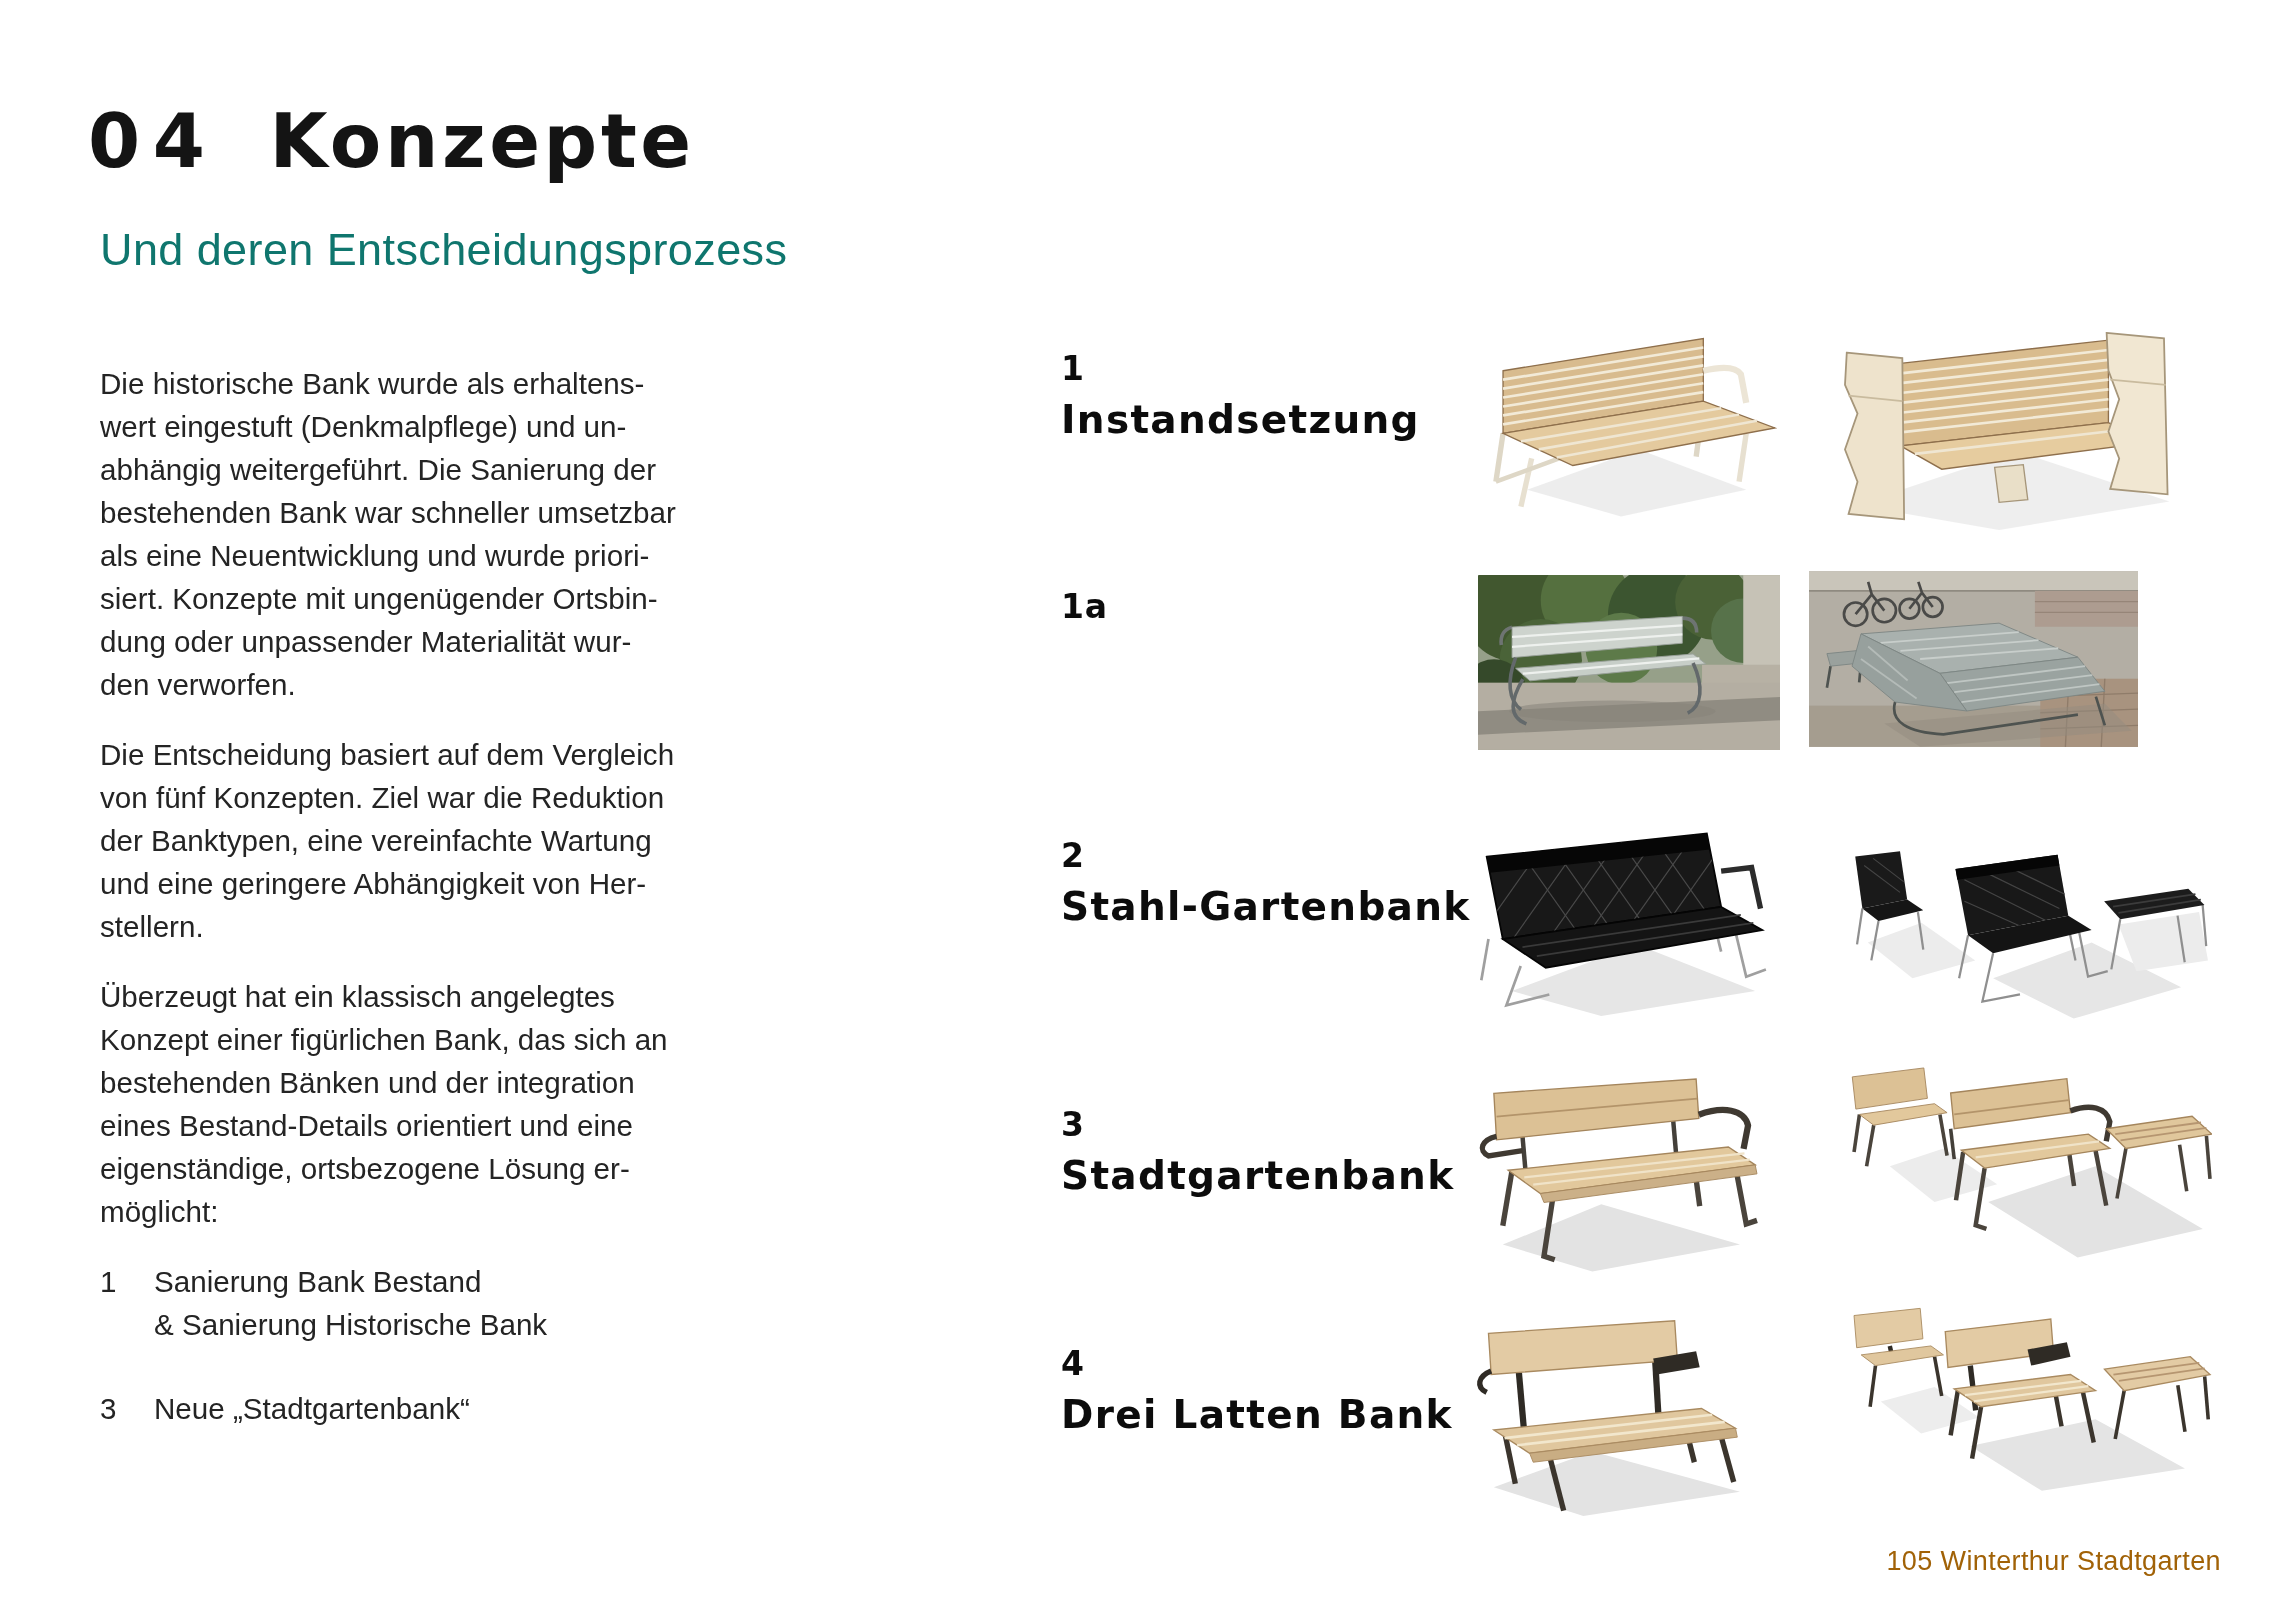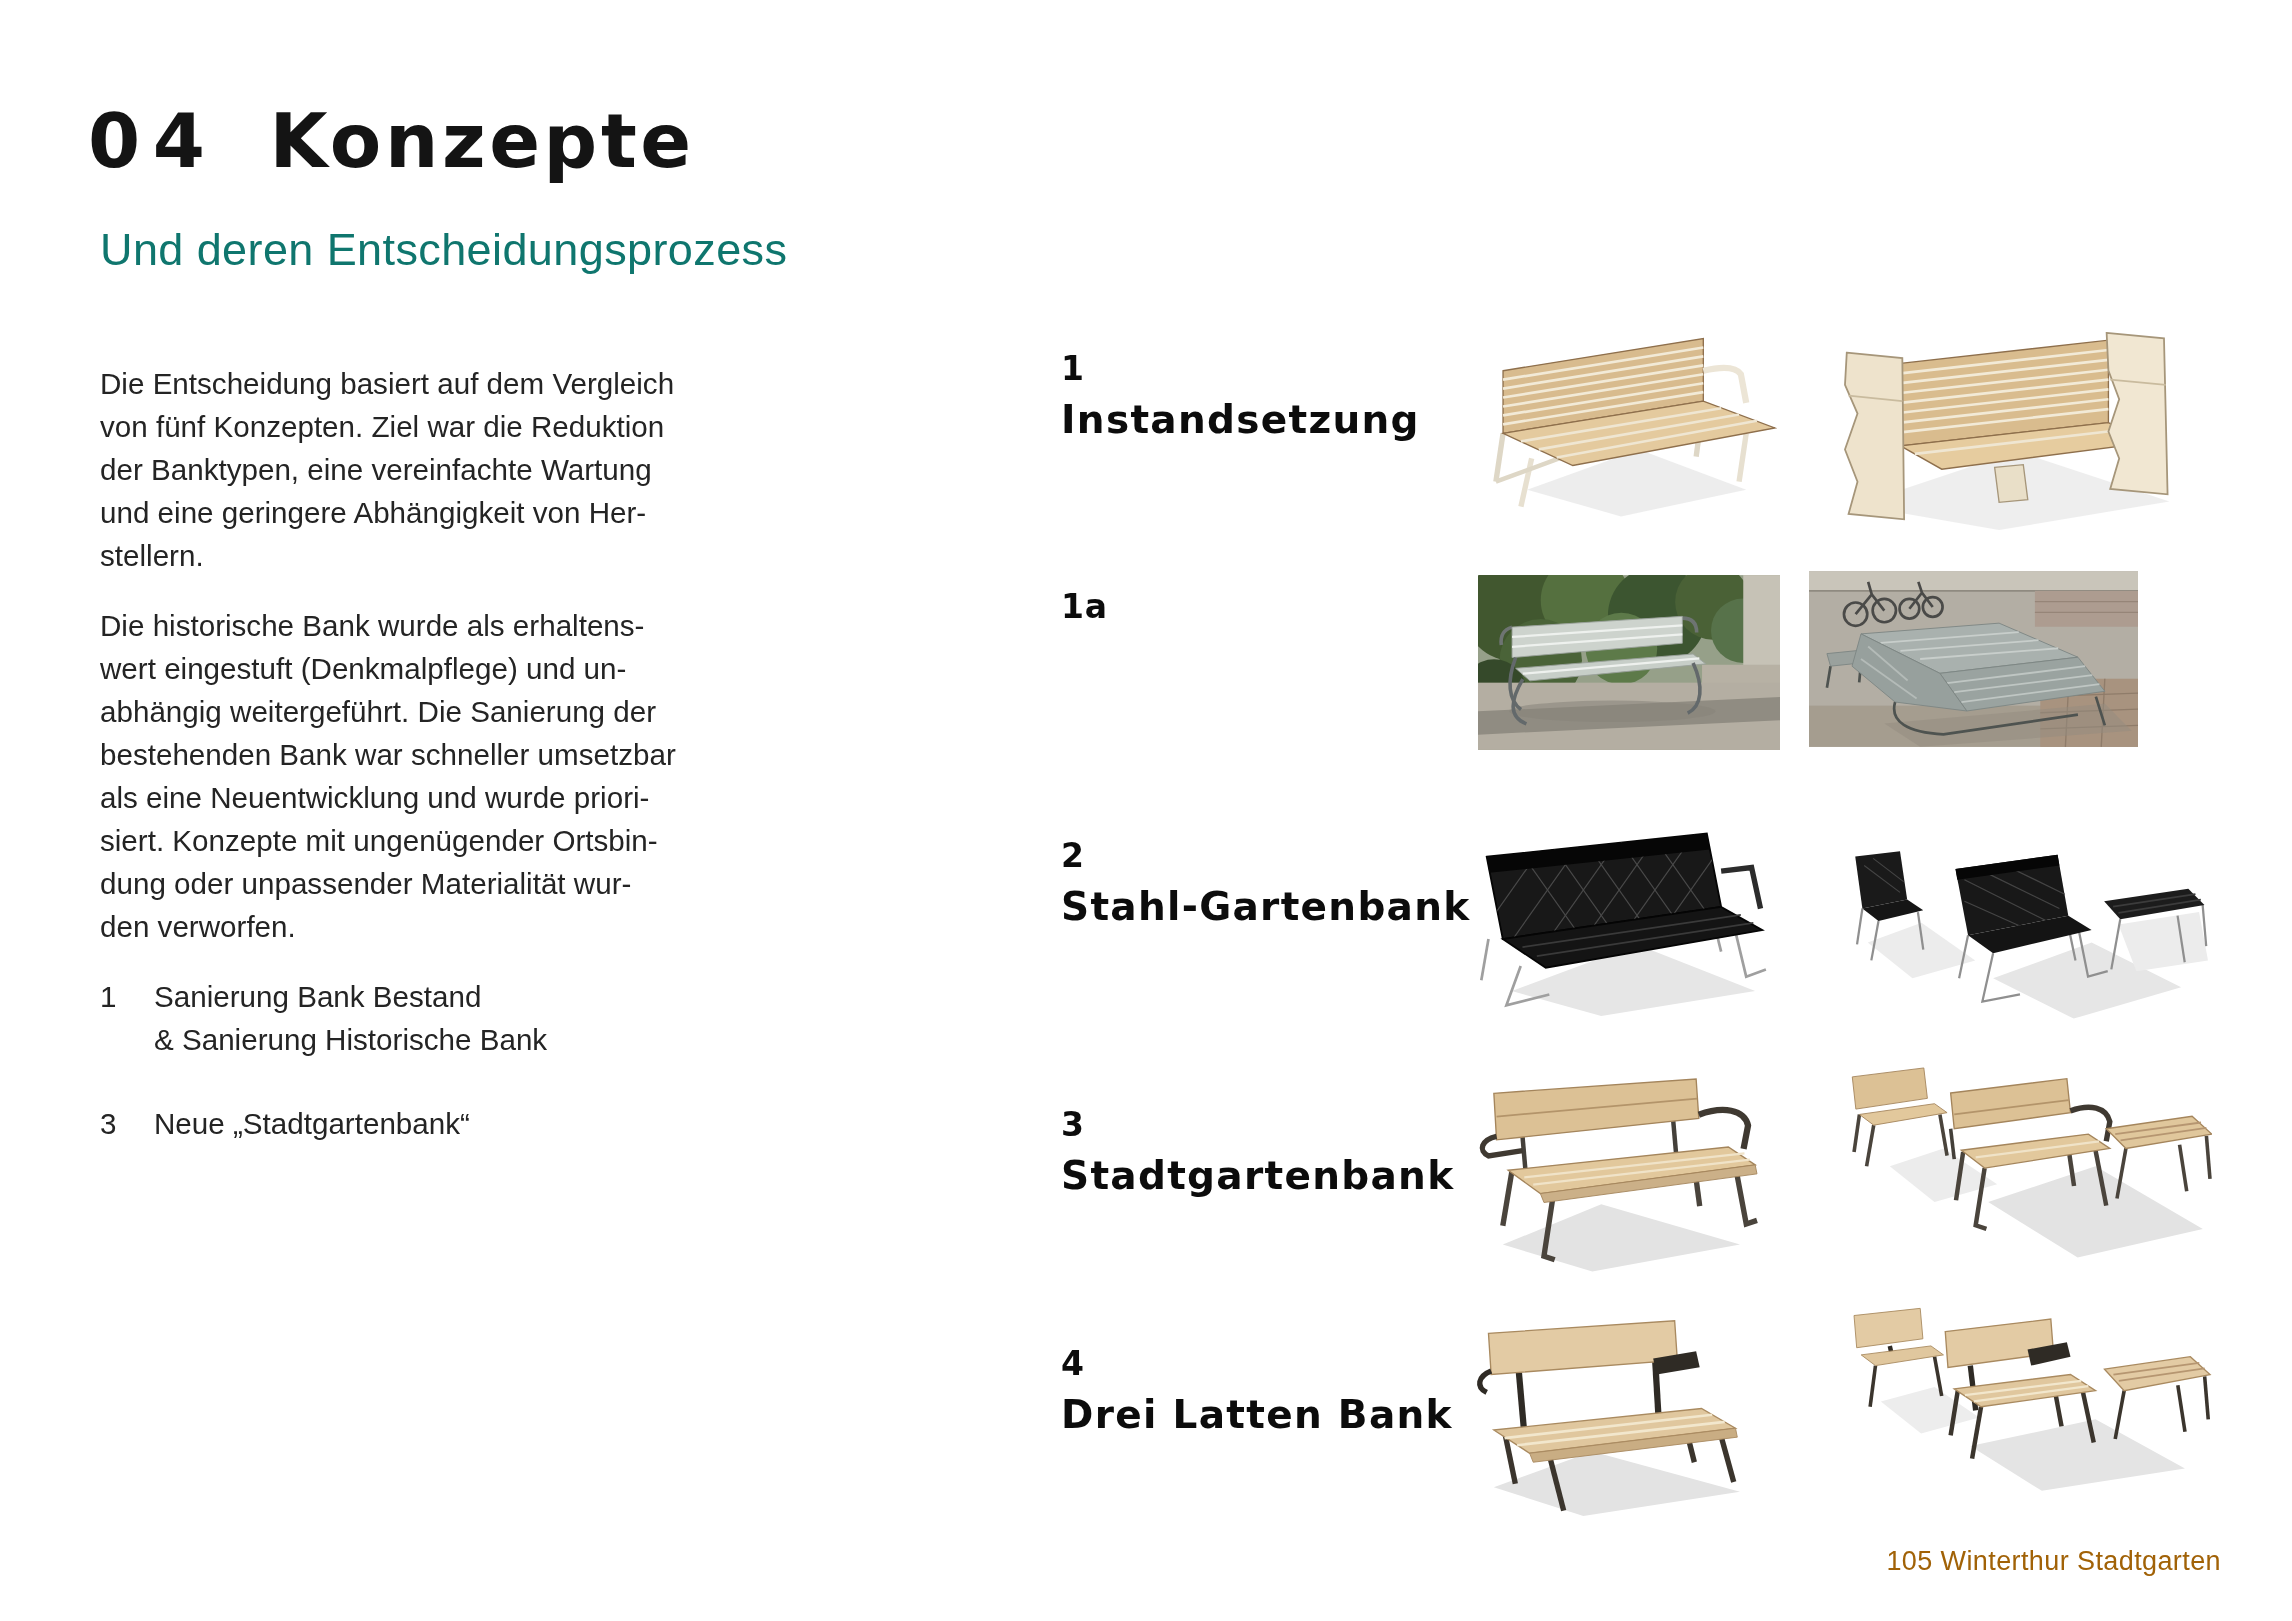--- a/index.html
+++ b/index.html
@@ -31,33 +31,39 @@
 
 <div class="page">
 
   <div class="h1">
     <span class="num">04</span><span>Konzepte</span>
   </div>
 
   <div class="subtitle">Und deren Entscheidungsprozess</div>
 
   <div class="intro">
-    <p>Die Entscheidung basiert auf dem Vergleich
-von fünf Konzepten. Ziel war die Reduktion
-der Banktypen, eine vereinfachte Wartung
-und eine geringere Abhängigkeit von Her-
-stellern.</p>
     <p>Die historische Bank wurde als erhaltens-
 wert eingestuft (Denkmalpflege) und un-
 abhängig weitergeführt. Die Sanierung der
 bestehenden Bank war schneller umsetzbar
 als eine Neuentwicklung und wurde priori-
 siert. Konzepte mit ungenügender Ortsbin-
 dung oder unpassender Materialität wur-
 den verworfen.</p>
+    <p>Die Entscheidung basiert auf dem Vergleich
+von fünf Konzepten. Ziel war die Reduktion
+der Banktypen, eine vereinfachte Wartung
+und eine geringere Abhängigkeit von Her-
+stellern.</p>
+    <p>Überzeugt hat ein klassisch angelegtes
+Konzept einer figürlichen Bank, das sich an
+bestehenden Bänken und der integration
+eines Bestand-Details orientiert und eine
+eigenständige, ortsbezogene Lösung er-
+möglicht:</p>
     <div class="list">
       <div class="li">
         <span class="num">1</span>
         <span class="txt">Sanierung Bank Bestand
 &amp; Sanierung Historische Bank</span>
       </div>
       <div class="li">
         <span class="num">3</span>
         <span class="txt">Neue „Stadtgartenbank“</span>
       </div>

